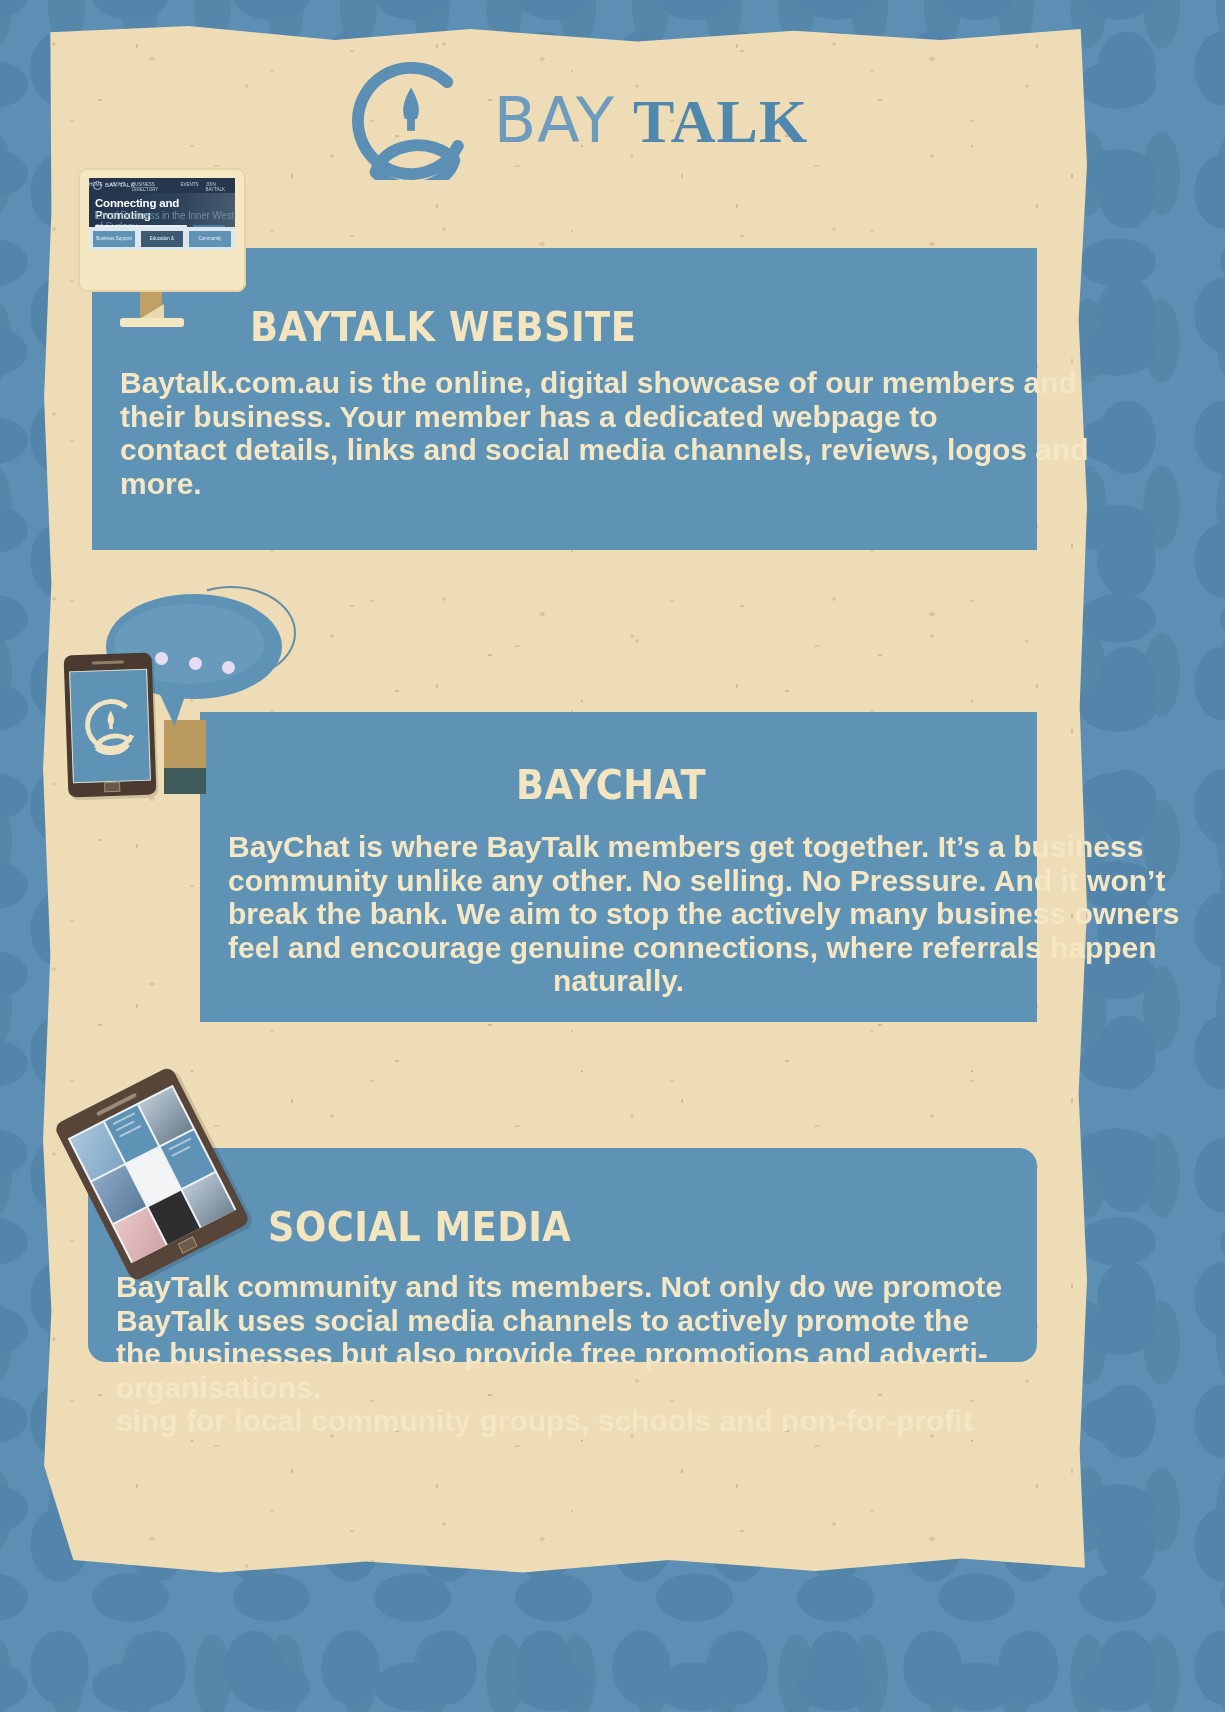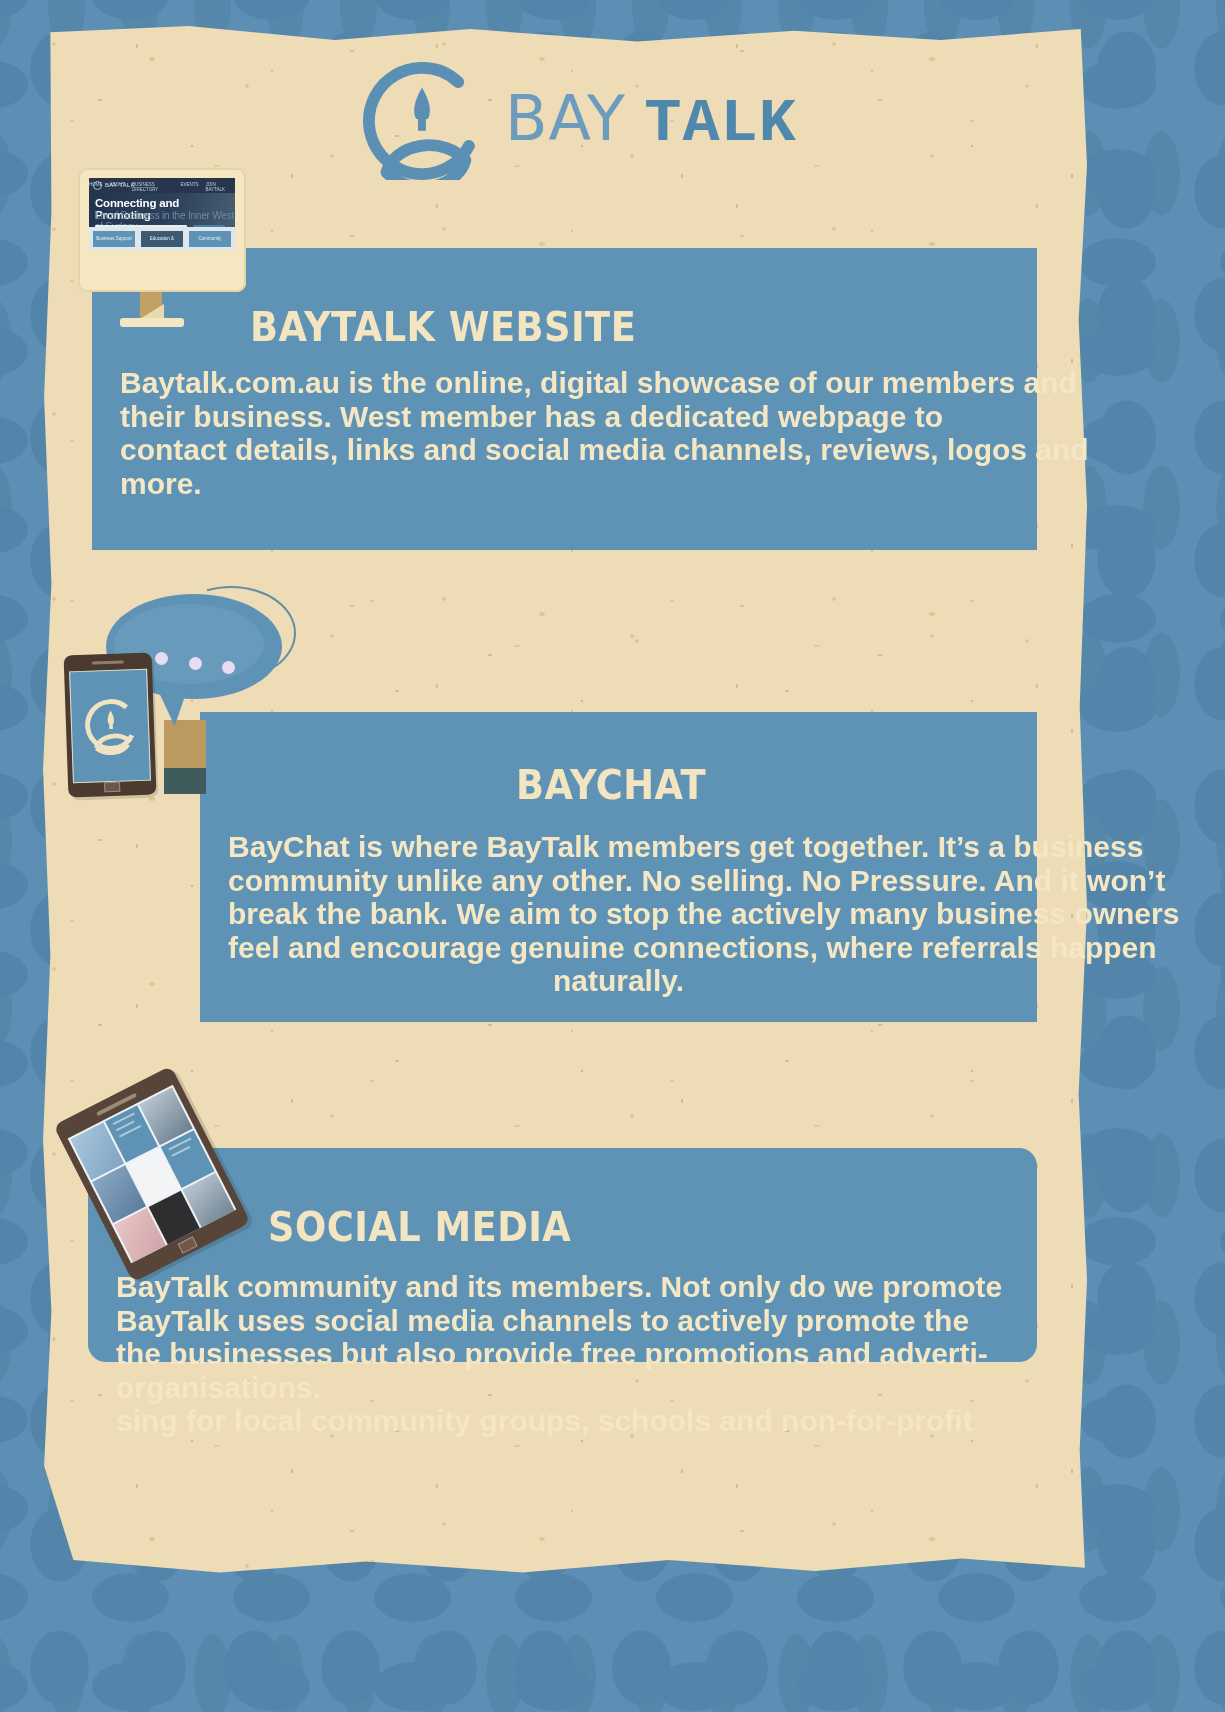--- a/index.html
+++ b/index.html
@@ -70,21 +70,21 @@
   }
 
   
   .logo-row{
     position:absolute; left:0; top:62px; width:1160px;
     display:flex; align-items:center; justify-content:center; gap:24px;
   }
   .logo-mark{ width:118px; height:118px; flex:0 0 auto; }
   .logo-words{ font-size:62px; letter-spacing:1px; line-height:1; white-space:nowrap; }
   .w-bay{ color:#6c9bbd; font-weight:400; font-family:"DejaVu Sans", sans-serif; }
-  .w-talk{ color:#4f87ad; font-weight:700; font-family:Liberation Mono, monospace; }
+  .w-talk{ color:#4f87ad; font-weight:700; font-family:Liberation Serif, serif; }
 
   
   .panel{
     position:absolute;
     background:#5f93b5;
     color:#f2e3bd;
     padding:0 28px;
   }
   .panel .ptitle{
     font-family:"DejaVu Sans", sans-serif;
@@ -229,21 +229,21 @@
     </svg>
     <div class="logo-words">
       <span class="w-bay">BAY</span><span>&nbsp;</span><span class="w-talk">TALK</span>
     </div>
   </div>
 
   <div class="panel" id="panel-website">
     <div class="ptitle">BAYTALK WEBSITE</div>
     <div class="pbody">
       <div>Baytalk.com.au is the online, digital showcase of our members and</div>
-      <div>their business. West member has a dedicated webpage to</div>
+      <div>their business. Your member has a dedicated webpage to</div>
       <div>contact details, links and social media channels, reviews, logos and</div>
       <div>more.</div>
     </div>
   </div>
 
   <div class="illus" id="illus-monitor">
     <div class="mon-body">
       <div class="mon-screen">
         <div class="mon-hero"></div>
         <div class="mon-topbar">

